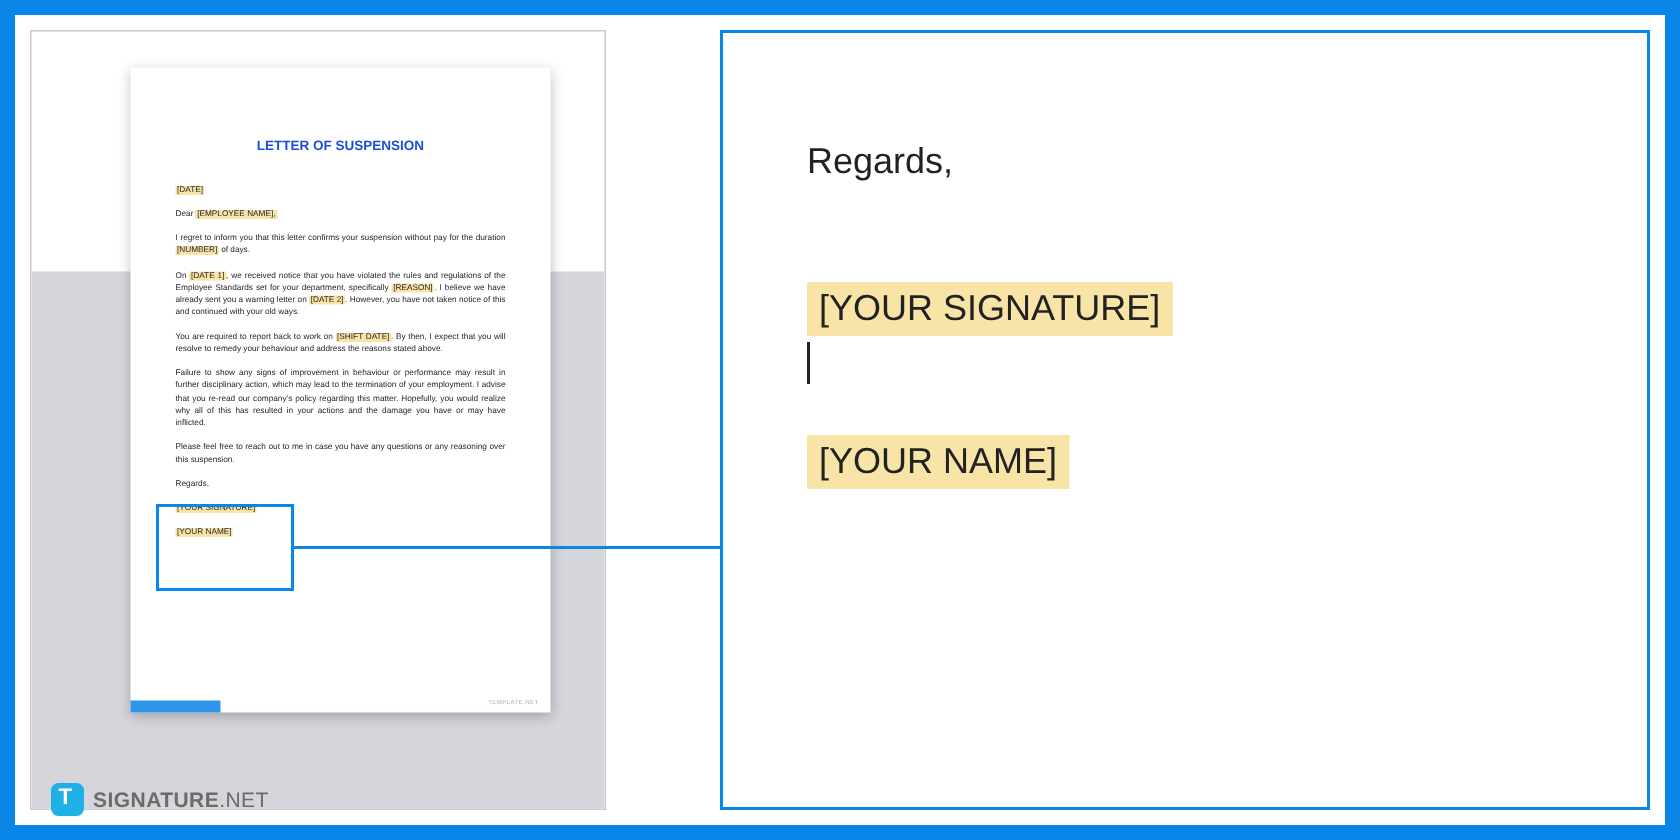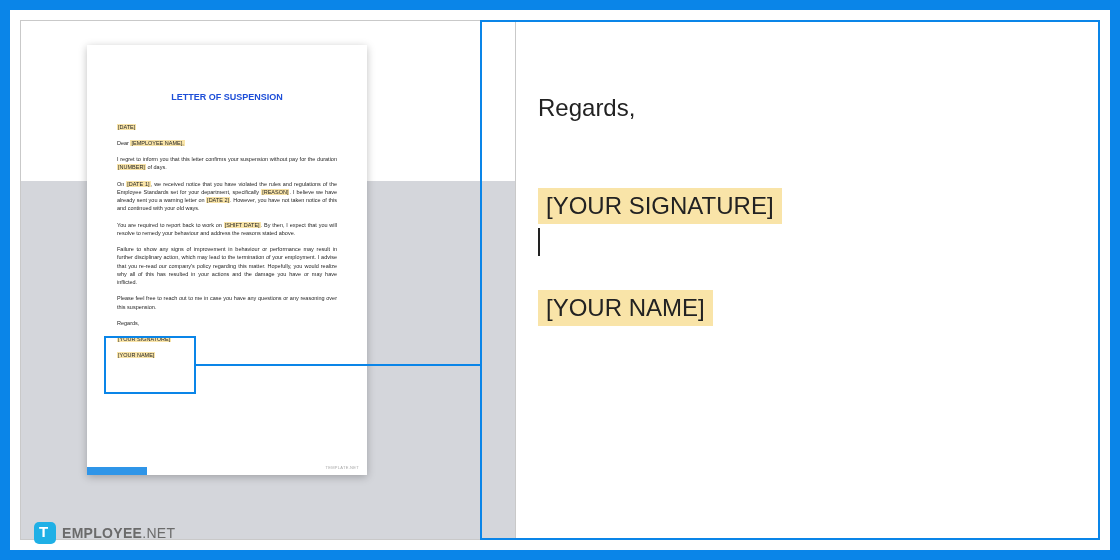--- a/index.html
+++ b/index.html
@@ -14,21 +14,21 @@
   .inner {
     position: absolute;
     left: 10px; top: 10px;
     width: 1100px; height: 540px;
     background: #fff;
   }
   
   .left-panel {
     position: absolute;
     left: 10px; top: 10px;
-    width: 496px; height: 520px;
+    width: 384px; height: 520px;
     border: 1px solid #c9c9c9;
     overflow: hidden;
   }
   .bg-grey {
     position: absolute;
     left: 0; top: 160px;
     width: 100%; height: 360px;
     background: #d4d6db;
   }
   .doc-page {
@@ -165,16 +165,16 @@
   <div class="right-panel">
     <div class="zoom-line">Regards,</div>
     <div style="height:28px"></div>
     <div><span class="zoom-hl">[YOUR SIGNATURE]</span></div>
     <div class="cursor-bar"></div>
     <div><span class="zoom-hl">[YOUR NAME]</span></div>
   </div>
 
   <div class="brand">
     <div class="brand-icon"></div>
-    <div class="brand-text"><span>EMPLOYEE</span><span class="net">.NET</span></div>
+    <div class="brand-text"><span>SIGNATURE</span><span class="net">.NET</span></div>
   </div>
 
 </div>
 
 </body></html>

